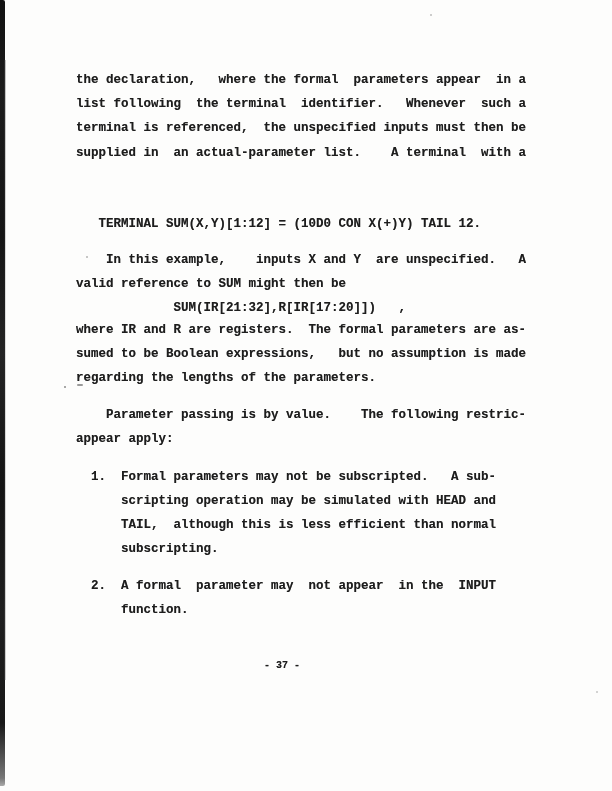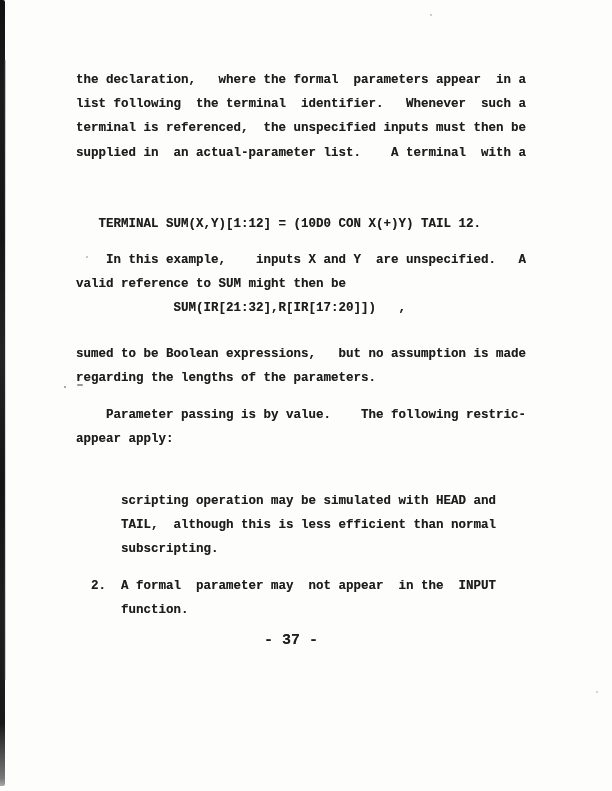--- a/index.html
+++ b/index.html
@@ -42,23 +42,23 @@
     white-space: pre;
     font-size: 12.5px;
     line-height: 14px;
     font-weight: 700;
     color: #1d1d1d;
     text-shadow: 0 0 0.5px rgba(30,30,30,0.55);
   }
   .page-number {
     position: absolute;
     left: 264px;
-    top: 632px;
+    top: 660px;
     white-space: pre;
-    font-size: 15px;
+    font-size: 10px;
     font-weight: 700;
     color: #1d1d1d;
     text-shadow: 0 0 0.5px rgba(30,30,30,0.55);
   }
   .speck {
     position: absolute;
     background: #8b8b8b;
     border-radius: 50%;
   }
   .speck-dot1   { left: 64px;  top: 386px; width: 2px; height: 2px; }
@@ -76,24 +76,26 @@
   <div class="scan-edge-light"></div>
 
   <div class="text-line" style="top:73px">the declaration,   where the formal  parameters appear  in a</div>
   <div class="text-line" style="top:97px">list following  the terminal  identifier.   Whenever  such a</div>
   <div class="text-line" style="top:146px">supplied in  an actual-parameter list.    A terminal  with a</div>
   <div class="text-line" style="top:121px">terminal is referenced,  the unspecified inputs must then be</div>
   <div class="text-line" style="top:217px">   TERMINAL SUM(X,Y)[1:12] = (10D0 CON X(+)Y) TAIL 12.</div>
   <div class="text-line" style="top:253px">    In this example,    inputs X and Y  are unspecified.   A</div>
   <div class="text-line" style="top:277px">valid reference to SUM might then be</div>
   <div class="text-line" style="top:301px">             SUM(IR[21:32],R[IR[17:20]])   ,</div>
+  <div class="text-line" style="top:323px">where IR and R are registers.  The formal parameters are as-</div>
   <div class="text-line" style="top:347px">sumed to be Boolean expressions,   but no assumption is made</div>
   <div class="text-line" style="top:371px">regarding the lengths of the parameters.</div>
   <div class="text-line" style="top:408px">    Parameter passing is by value.    The following restric-</div>
   <div class="text-line" style="top:432px">appear apply:</div>
+  <div class="text-line" style="top:470px">  1.  Formal parameters may not be subscripted.   A sub-</div>
   <div class="text-line" style="top:494px">      scripting operation may be simulated with HEAD and</div>
   <div class="text-line" style="top:518px">      TAIL,  although this is less efficient than normal</div>
   <div class="text-line" style="top:542px">      subscripting.</div>
   <div class="text-line" style="top:579px">  2.  A formal  parameter may  not appear  in the  INPUT</div>
   <div class="text-line" style="top:603px">      function.</div>
 
   <div class="page-number">- 37 -</div>
 
   <div class="speck speck-dot1"></div>
   <div class="speck speck-dash1"></div>

